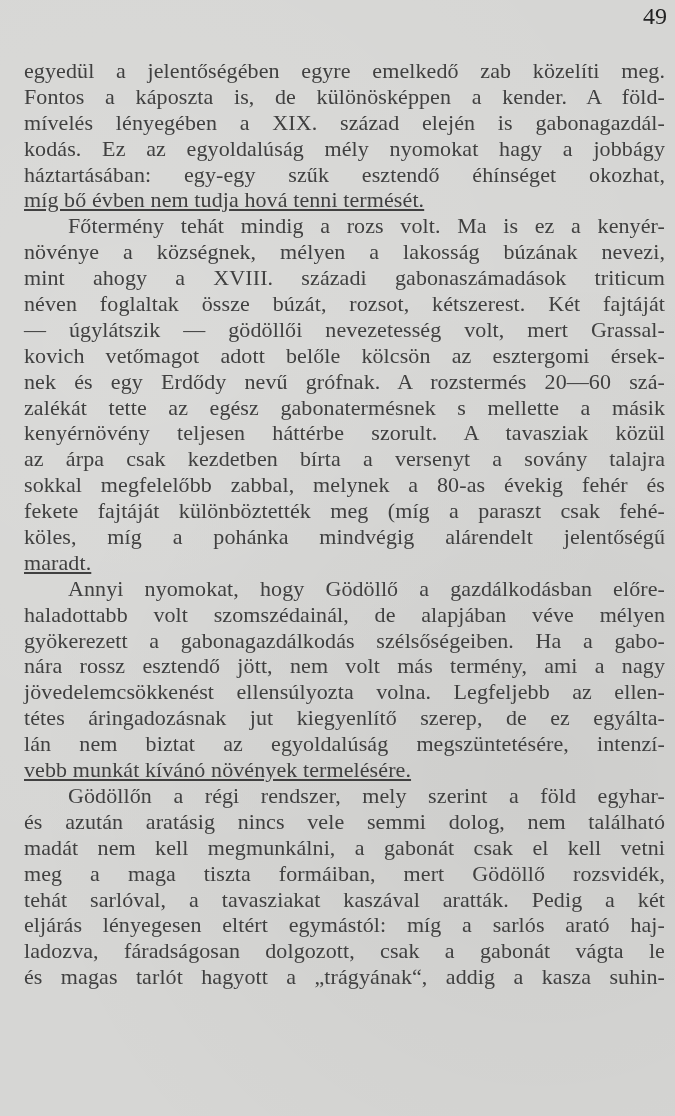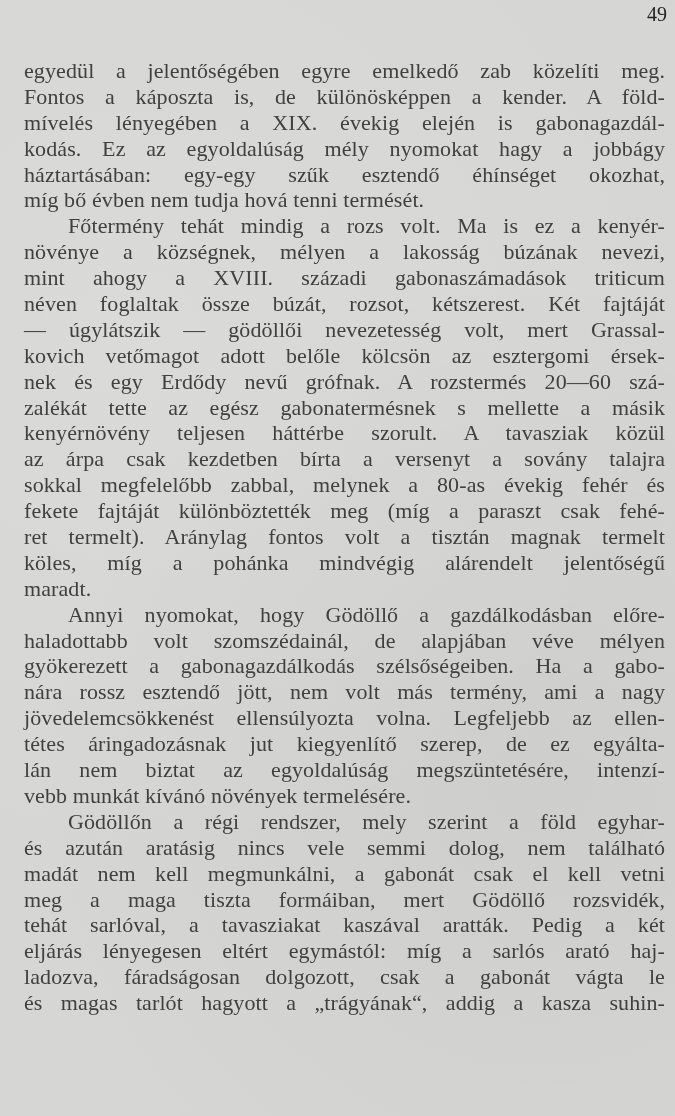--- a/index.html
+++ b/index.html
@@ -8,62 +8,61 @@
     background: #d6d6d4;
     background-image:
       radial-gradient(circle at 20% 30%, rgba(255,255,255,0.10), transparent 60%),
       radial-gradient(circle at 80% 70%, rgba(0,0,0,0.04), transparent 55%);
     position: relative;
     font-family: "DejaVu Serif", "Liberation Serif", serif;
     color: #1f1f1f;
   }
   .page-number {
     position: absolute; top: 3px; right: 8px;
-    font-size: 20px; font-family: "Liberation Serif", serif;
+    font-size: 24px; font-family: "Liberation Serif", serif;
     color: #222;
   }
   .text-block {
     position: absolute; left: 24px; top: 58px; width: 641px;
   }
   .line {
     display: block; height: 25.9px; line-height: 25.9px;
     font-family: "Liberation Serif", serif;
     font-size: 22px; white-space: nowrap;
     text-align: justify; text-align-last: justify;
     letter-spacing: 0.1px;
     color: #404040;
   }
   .line.indent { padding-left: 44px; }
-  .line.last { text-align-last: left; }
+  .line.last { text-align-last: left; text-decoration: underline; }
 </style>
 </head>
 <body>
 
 <div class="page-number">49</div>
 
 <div class="text-block" id="text-block">
     <span class="line">egyedül a jelentőségében egyre emelkedő zab közelíti meg.</span>
     <span class="line">Fontos a káposzta is, de különösképpen a kender. A föld-</span>
-    <span class="line">mívelés lényegében a XIX. évekig elején is gabonagazdál-</span>
+    <span class="line">mívelés lényegében a XIX. század elején is gabonagazdál-</span>
     <span class="line">kodás. Ez az egyoldalúság mély nyomokat hagy a jobbágy</span>
     <span class="line">háztartásában: egy-egy szűk esztendő éhínséget okozhat,</span>
     <span class="line last">míg bő évben nem tudja hová tenni termését.</span>
     <span class="line indent">Főtermény tehát mindig a rozs volt. Ma is ez a kenyér-</span>
     <span class="line">növénye a községnek, mélyen a lakosság búzának nevezi,</span>
     <span class="line">mint ahogy a XVIII. századi gabonaszámadások triticum</span>
     <span class="line">néven foglaltak össze búzát, rozsot, kétszerest. Két fajtáját</span>
     <span class="line">— úgylátszik — gödöllői nevezetesség volt, mert Grassal-</span>
     <span class="line">kovich vetőmagot adott belőle kölcsön az esztergomi érsek-</span>
     <span class="line">nek és egy Erdődy nevű grófnak. A rozstermés 20—60 szá-</span>
     <span class="line">zalékát tette az egész gabonatermésnek s mellette a másik</span>
     <span class="line">kenyérnövény teljesen háttérbe szorult. A tavasziak közül</span>
     <span class="line">az árpa csak kezdetben bírta a versenyt a sovány talajra</span>
     <span class="line">sokkal megfelelőbb zabbal, melynek a 80-as évekig fehér és</span>
     <span class="line">fekete fajtáját különböztették meg (míg a paraszt csak fehé-</span>
-    <span class="line">ret termelt). Aránylag fontos volt a tisztán magnak termelt</span>
     <span class="line">köles, míg a pohánka mindvégig alárendelt jelentőségű</span>
     <span class="line last">maradt.</span>
     <span class="line indent">Annyi nyomokat, hogy Gödöllő a gazdálkodásban előre-</span>
     <span class="line">haladottabb volt szomszédainál, de alapjában véve mélyen</span>
     <span class="line">gyökerezett a gabonagazdálkodás szélsőségeiben. Ha a gabo-</span>
     <span class="line">nára rossz esztendő jött, nem volt más termény, ami a nagy</span>
     <span class="line">jövedelemcsökkenést ellensúlyozta volna. Legfeljebb az ellen-</span>
     <span class="line">tétes áringadozásnak jut kiegyenlítő szerep, de ez egyálta-</span>
     <span class="line">lán nem biztat az egyoldalúság megszüntetésére, intenzí-</span>
     <span class="line last">vebb munkát kívánó növények termelésére.</span>

